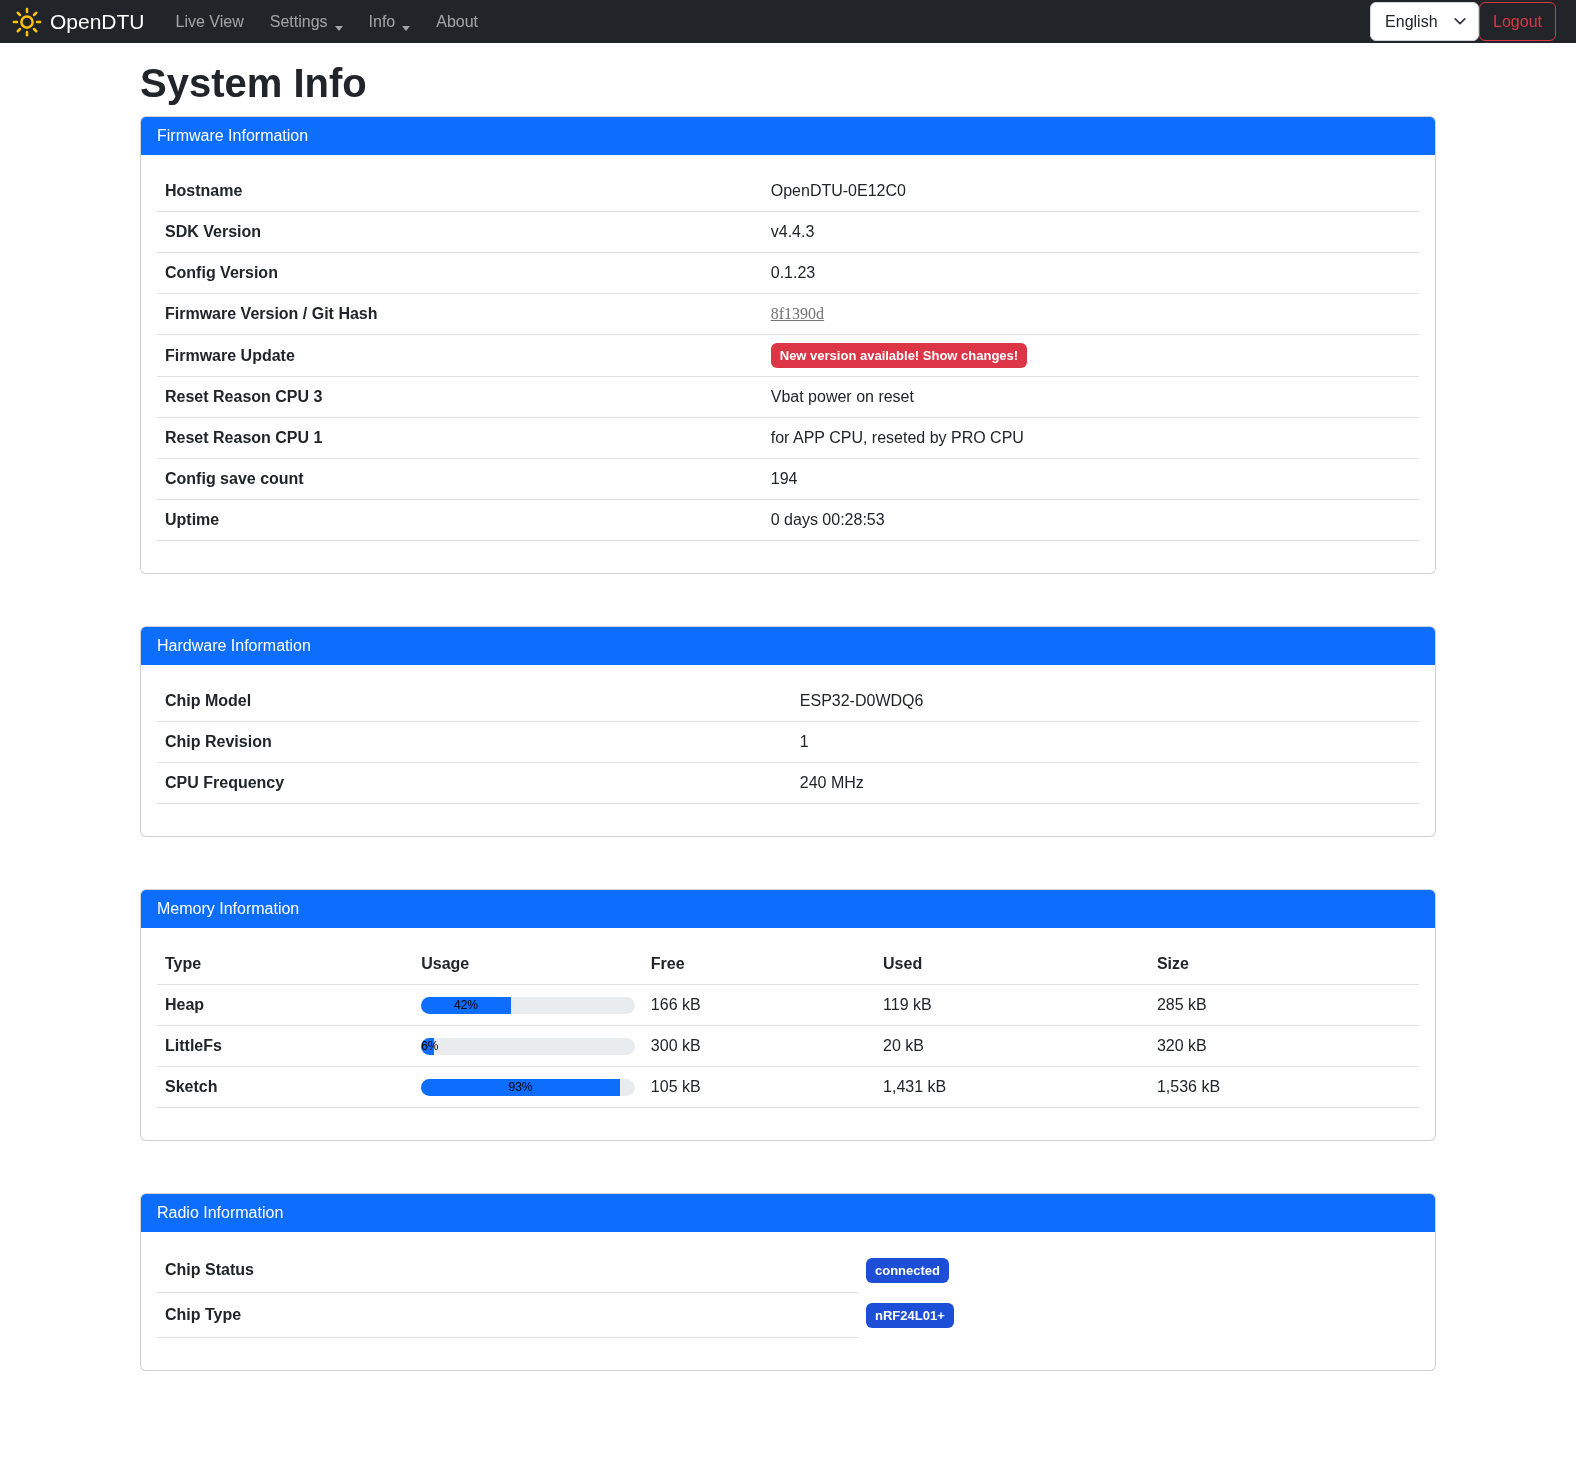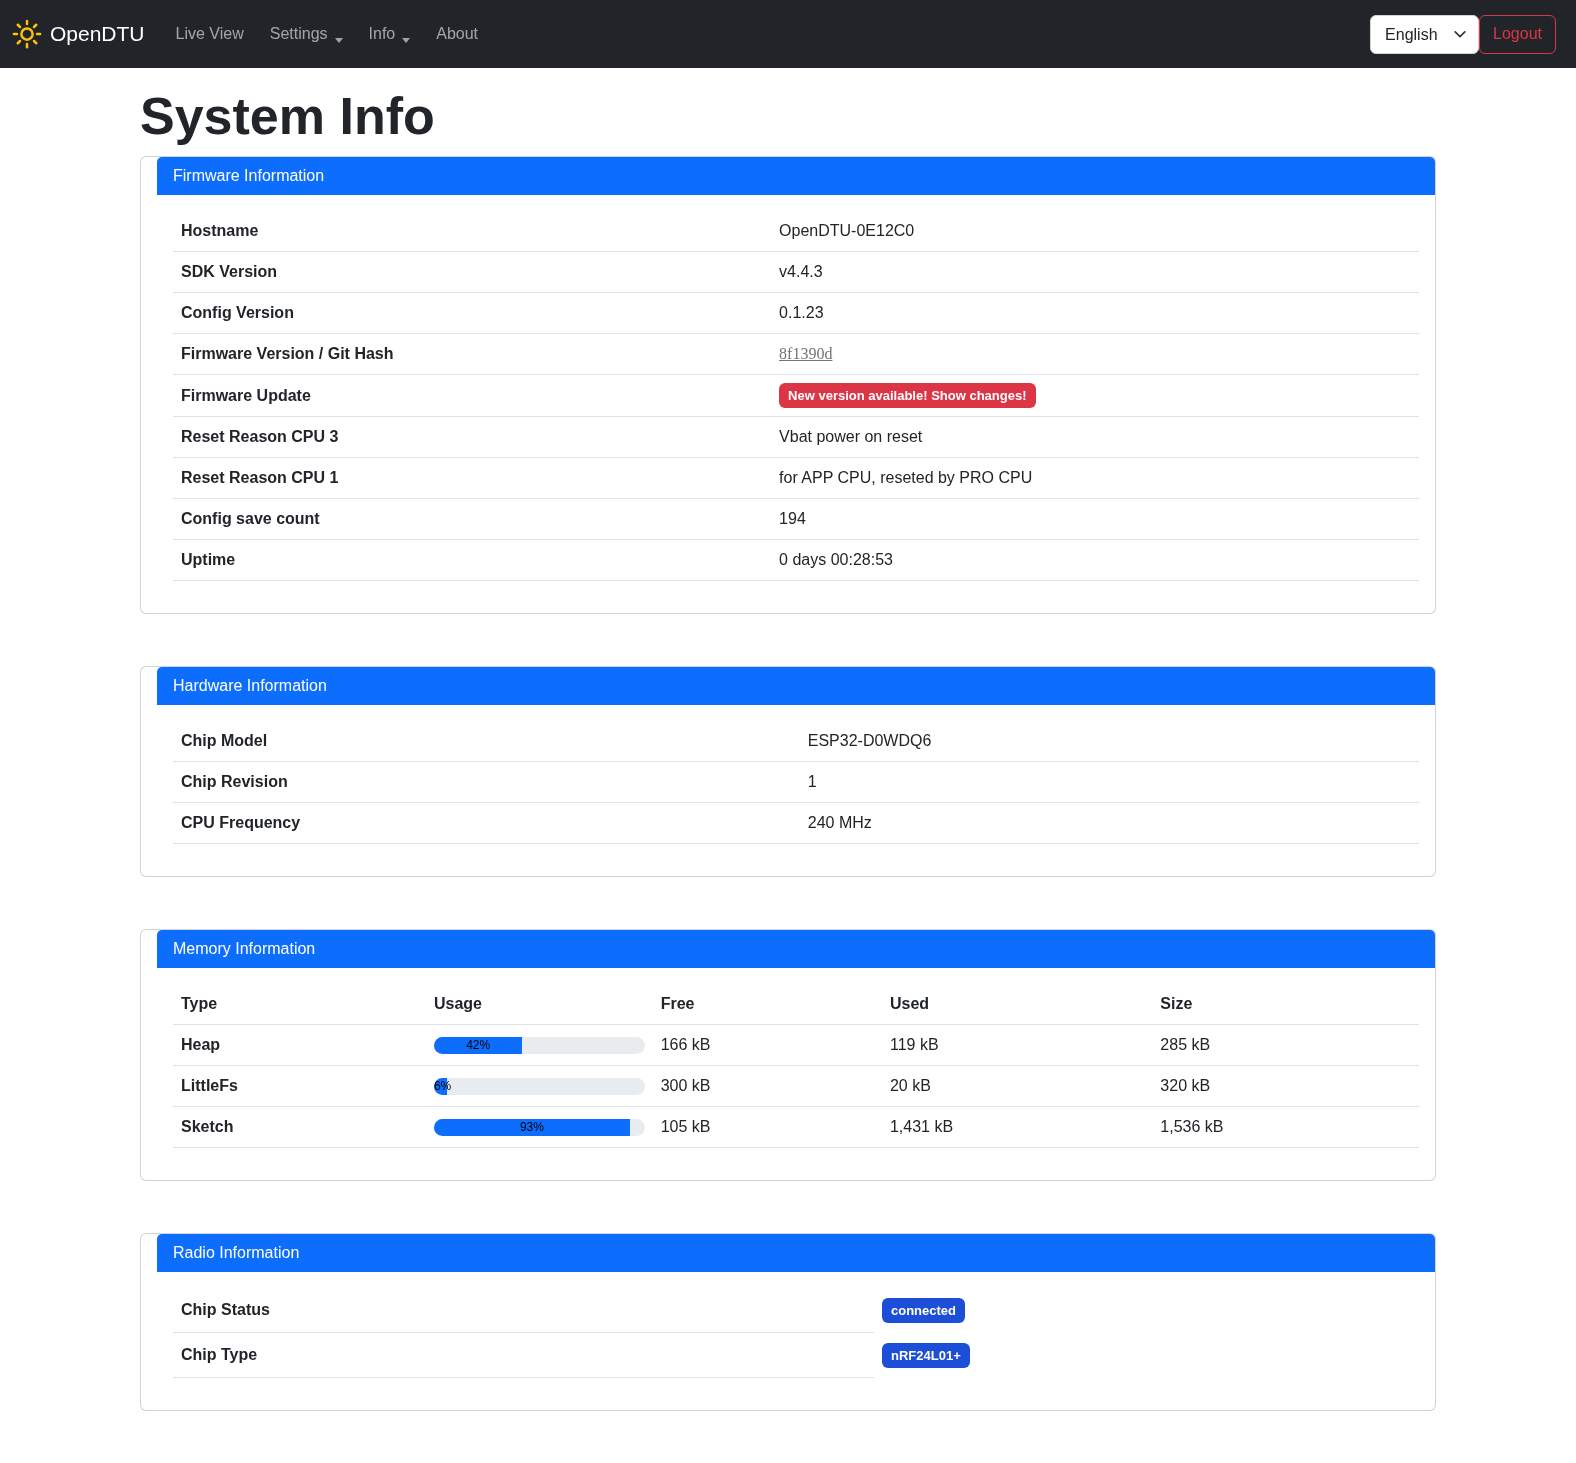--- a/index.html
+++ b/index.html
@@ -7,21 +7,21 @@
     margin: 0; padding: 0;
     background: #ffffff;
     color: #212529;
     font-family: "Liberation Sans", "DejaVu Sans", sans-serif;
     font-size: 16px;
   }
 
   
   .navbar {
     background: #212529;
-    height: 68px;
+    height: 43px;
     display: flex;
     align-items: center;
     padding: 0 20px 0 12px;
     width: 100%;
   }
   .brand {
     display: flex; align-items: center; gap: 8px;
     color: #ffffff; font-size: 21px; font-weight: 400;
     margin-right: 18px; cursor: pointer; white-space: nowrap;
   }
@@ -64,32 +64,31 @@
     height: 39px;
     cursor: pointer;
   }
 
   
   .container {
     width: 1296px;
     margin: 0 auto;
   }
   .page-title {
-    font-size: 52px;
+    font-size: 40px;
     font-weight: 600;
     margin: 18px 0 10px 0;
     color: #212529;
   }
 
   
   .card {
     border: 1px solid rgba(0,0,0,0.175);
     border-radius: 6px;
     background: #fff;
-    padding-left: 16px;
   }
   .card + .card { margin-top: 52px; }
   .card-header {
     background: #0d6efd;
     color: #ffffff;
     padding: 7px 16px;
     border-radius: 5px 5px 0 0;
     font-size: 16px;
     line-height: 1.5;
   }

